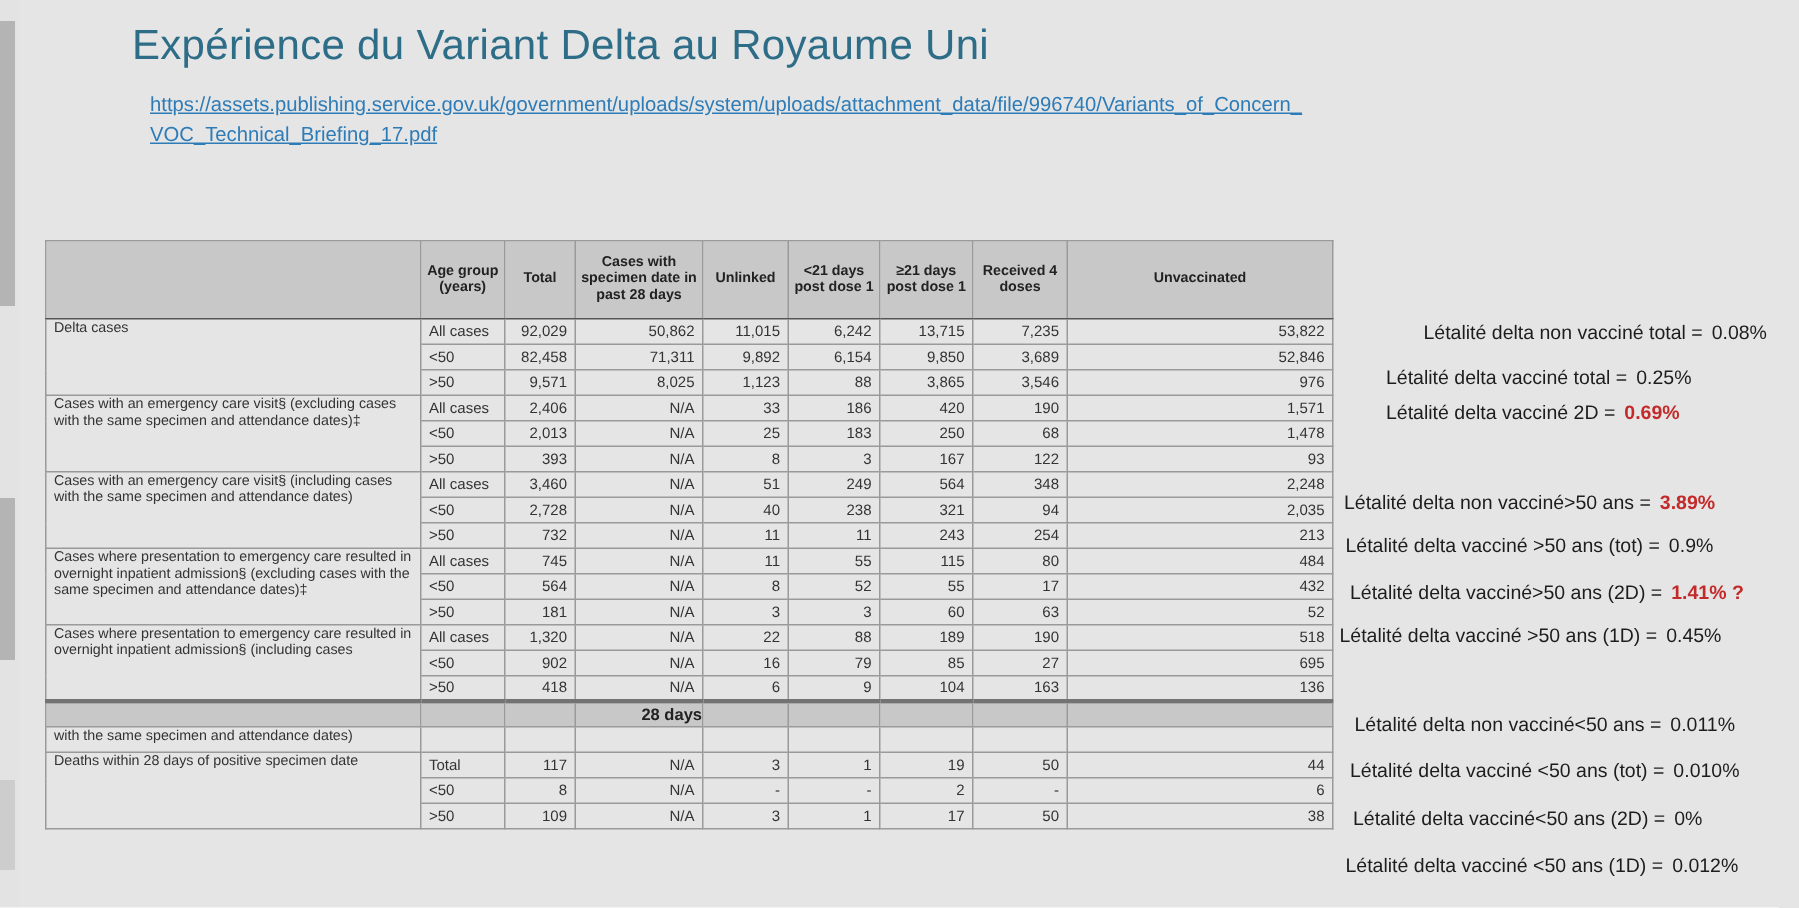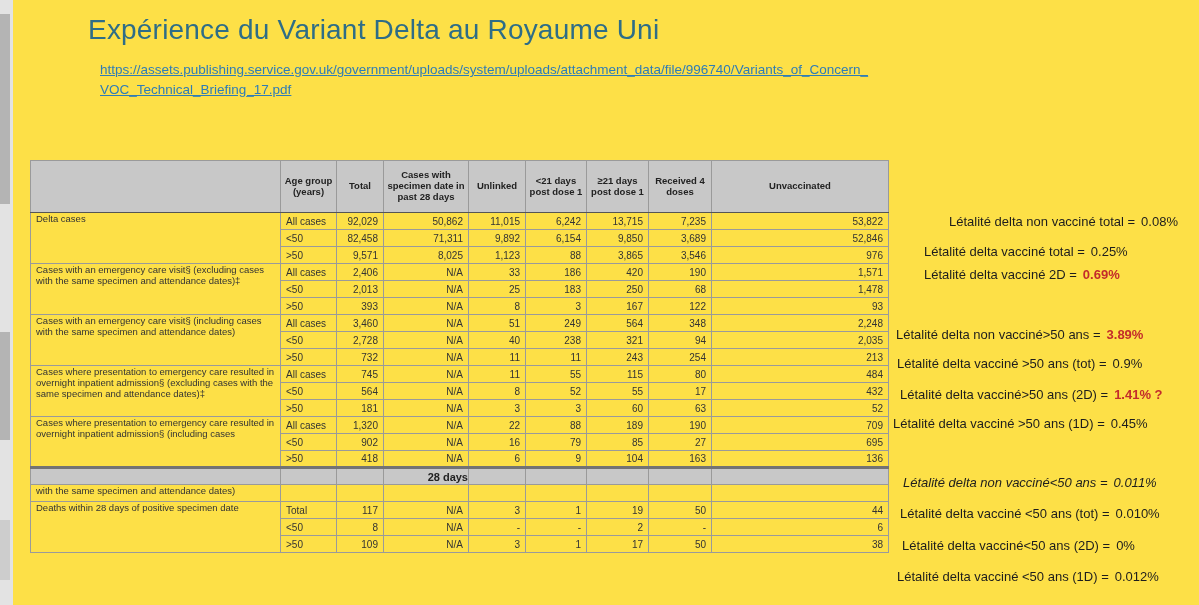--- a/index.html
+++ b/index.html
@@ -1,16 +1,16 @@
 <!DOCTYPE html>
 <html><head>
 <meta charset="utf-8">
 <style>
   html,body{margin:0;padding:0;background:#ffffff;}
-  #page{position:relative;width:1199px;height:605px;background:#fde047;overflow:hidden;
+  #page{position:relative;width:1199px;height:605px;background:#e5e5e5;overflow:hidden;
         font-family:"Liberation Sans",sans-serif;}
   
   .edge-strip{position:absolute;left:0;top:0;width:13px;height:605px;background:#e3e3e3;}
   .edge-seg{position:absolute;left:0;width:10px;background:#b4b4b4;}
   .edge-seg.s1{top:14px;height:190px;}
   .edge-seg.s2{top:332px;height:108px;}
   .edge-seg.s3{top:520px;height:60px;background:#cdcdcd;}
   
   .slide-title{position:absolute;left:88px;top:14px;font-size:28px;color:#2e6d87;
                letter-spacing:.2px;white-space:nowrap;}
@@ -215,21 +215,21 @@
           </tr>
           <tr class="section-start">
             <td class="lab" rowspan="3">Cases where presentation to emergency care resulted in overnight inpatient admission§ (including cases</td>
             <td class="c-age">All cases</td>
             <td class="c-num">1,320</td>
             <td class="c-num">N/A</td>
             <td class="c-num">22</td>
             <td class="c-num">88</td>
             <td class="c-num">189</td>
             <td class="c-num">190</td>
-            <td class="c-num">709</td>
+            <td class="c-num">518</td>
           </tr>
           <tr>
             <td class="c-age">&lt;50</td>
             <td class="c-num">902</td>
             <td class="c-num">N/A</td>
             <td class="c-num">16</td>
             <td class="c-num">79</td>
             <td class="c-num">85</td>
             <td class="c-num">27</td>
             <td class="c-num">695</td>
@@ -302,19 +302,19 @@
   </div>
 
   <div id="annotations">
       <div class="ann" style="top: 214px; left: 925px; margin-left: 24px;"><span class="txt">Létalité delta non vacciné total =</span><span class="val">0.08%</span></div>
       <div class="ann" style="top: 244px; left: 924px;"><span class="txt">Létalité delta vacciné total =</span><span class="val">0.25%</span></div>
       <div class="ann" style="top: 267px; left: 924px; text-align: right;"><span class="txt">Létalité delta vacciné 2D =</span><span class="val red">0.69%</span></div>
       <div class="ann" style="top: 327px; left: 896px;"><span class="txt">Létalité delta non vacciné&gt;50 ans =</span><span class="val red">3.89%</span></div>
       <div class="ann" style="top: 356px; left: 897px;"><span class="txt">Létalité delta vacciné &gt;50 ans (tot) =</span><span class="val">0.9%</span></div>
       <div class="ann" style="top: 387px; left: 900px;"><span class="txt">Létalité delta vacciné&gt;50 ans (2D) =</span><span class="val red">1.41% ?</span></div>
       <div class="ann" style="top: 416px; left: 893px;"><span class="txt">Létalité delta vacciné &gt;50 ans (1D) =</span><span class="val">0.45%</span></div>
-      <div class="ann" style="top: 475px; left: 903px; font-style: italic;"><span class="txt">Létalité delta non vacciné&lt;50 ans =</span><span class="val">0.011%</span></div>
+      <div class="ann" style="top: 475px; left: 903px;"><span class="txt">Létalité delta non vacciné&lt;50 ans =</span><span class="val">0.011%</span></div>
       <div class="ann" style="top: 506px; left: 900px;"><span class="txt">Létalité delta vacciné &lt;50 ans (tot) =</span><span class="val">0.010%</span></div>
       <div class="ann" style="top: 538px; left: 902px;"><span class="txt">Létalité delta vacciné&lt;50 ans (2D) =</span><span class="val">0%</span></div>
       <div class="ann" style="top: 569px; left: 897px;"><span class="txt">Létalité delta vacciné &lt;50 ans (1D) =</span><span class="val">0.012%</span></div>
     </div>
 
 </div>
 
 </body></html>

